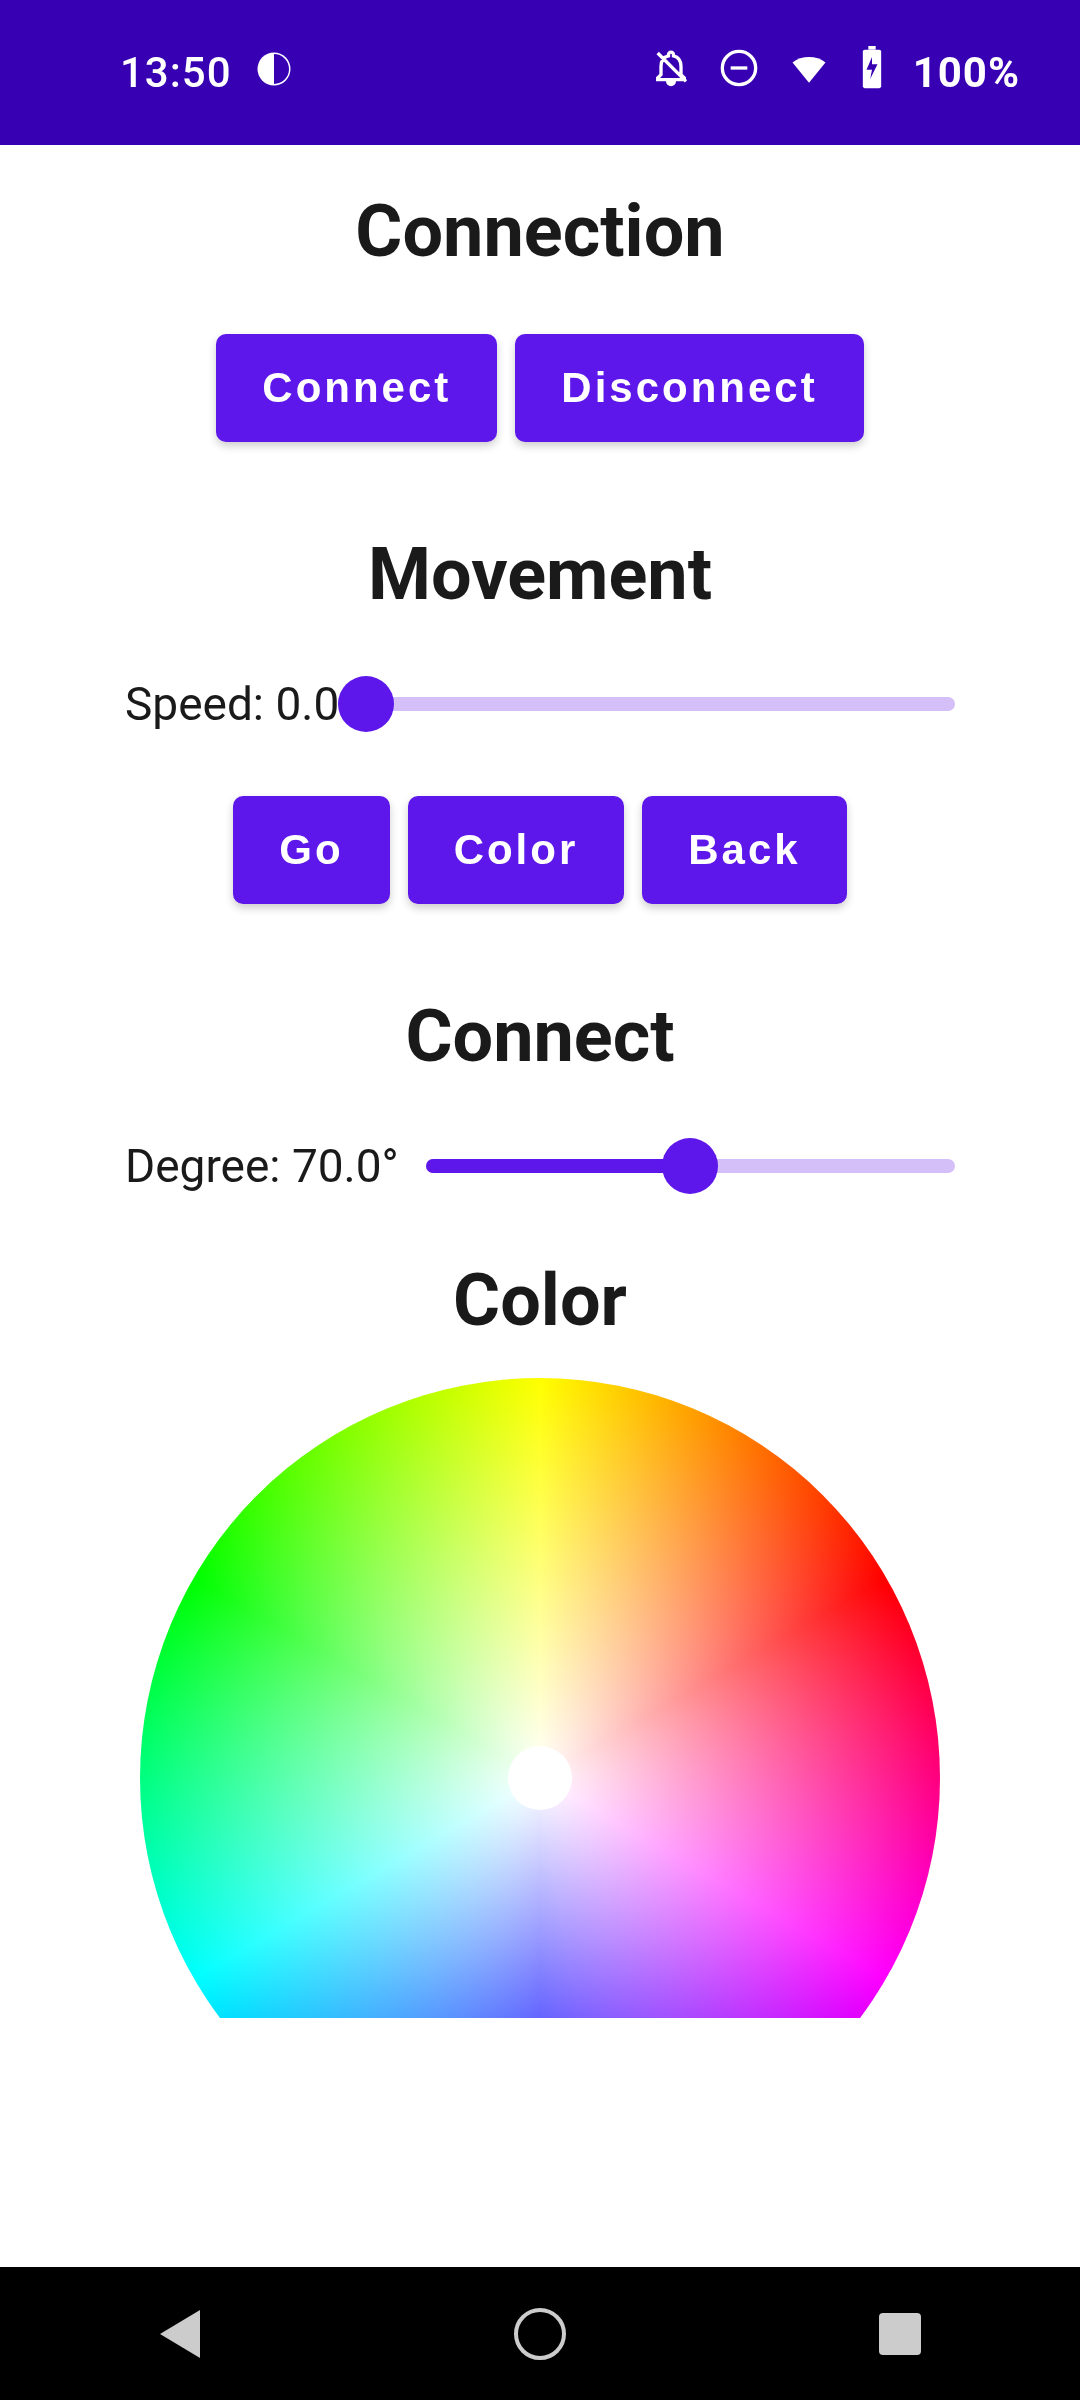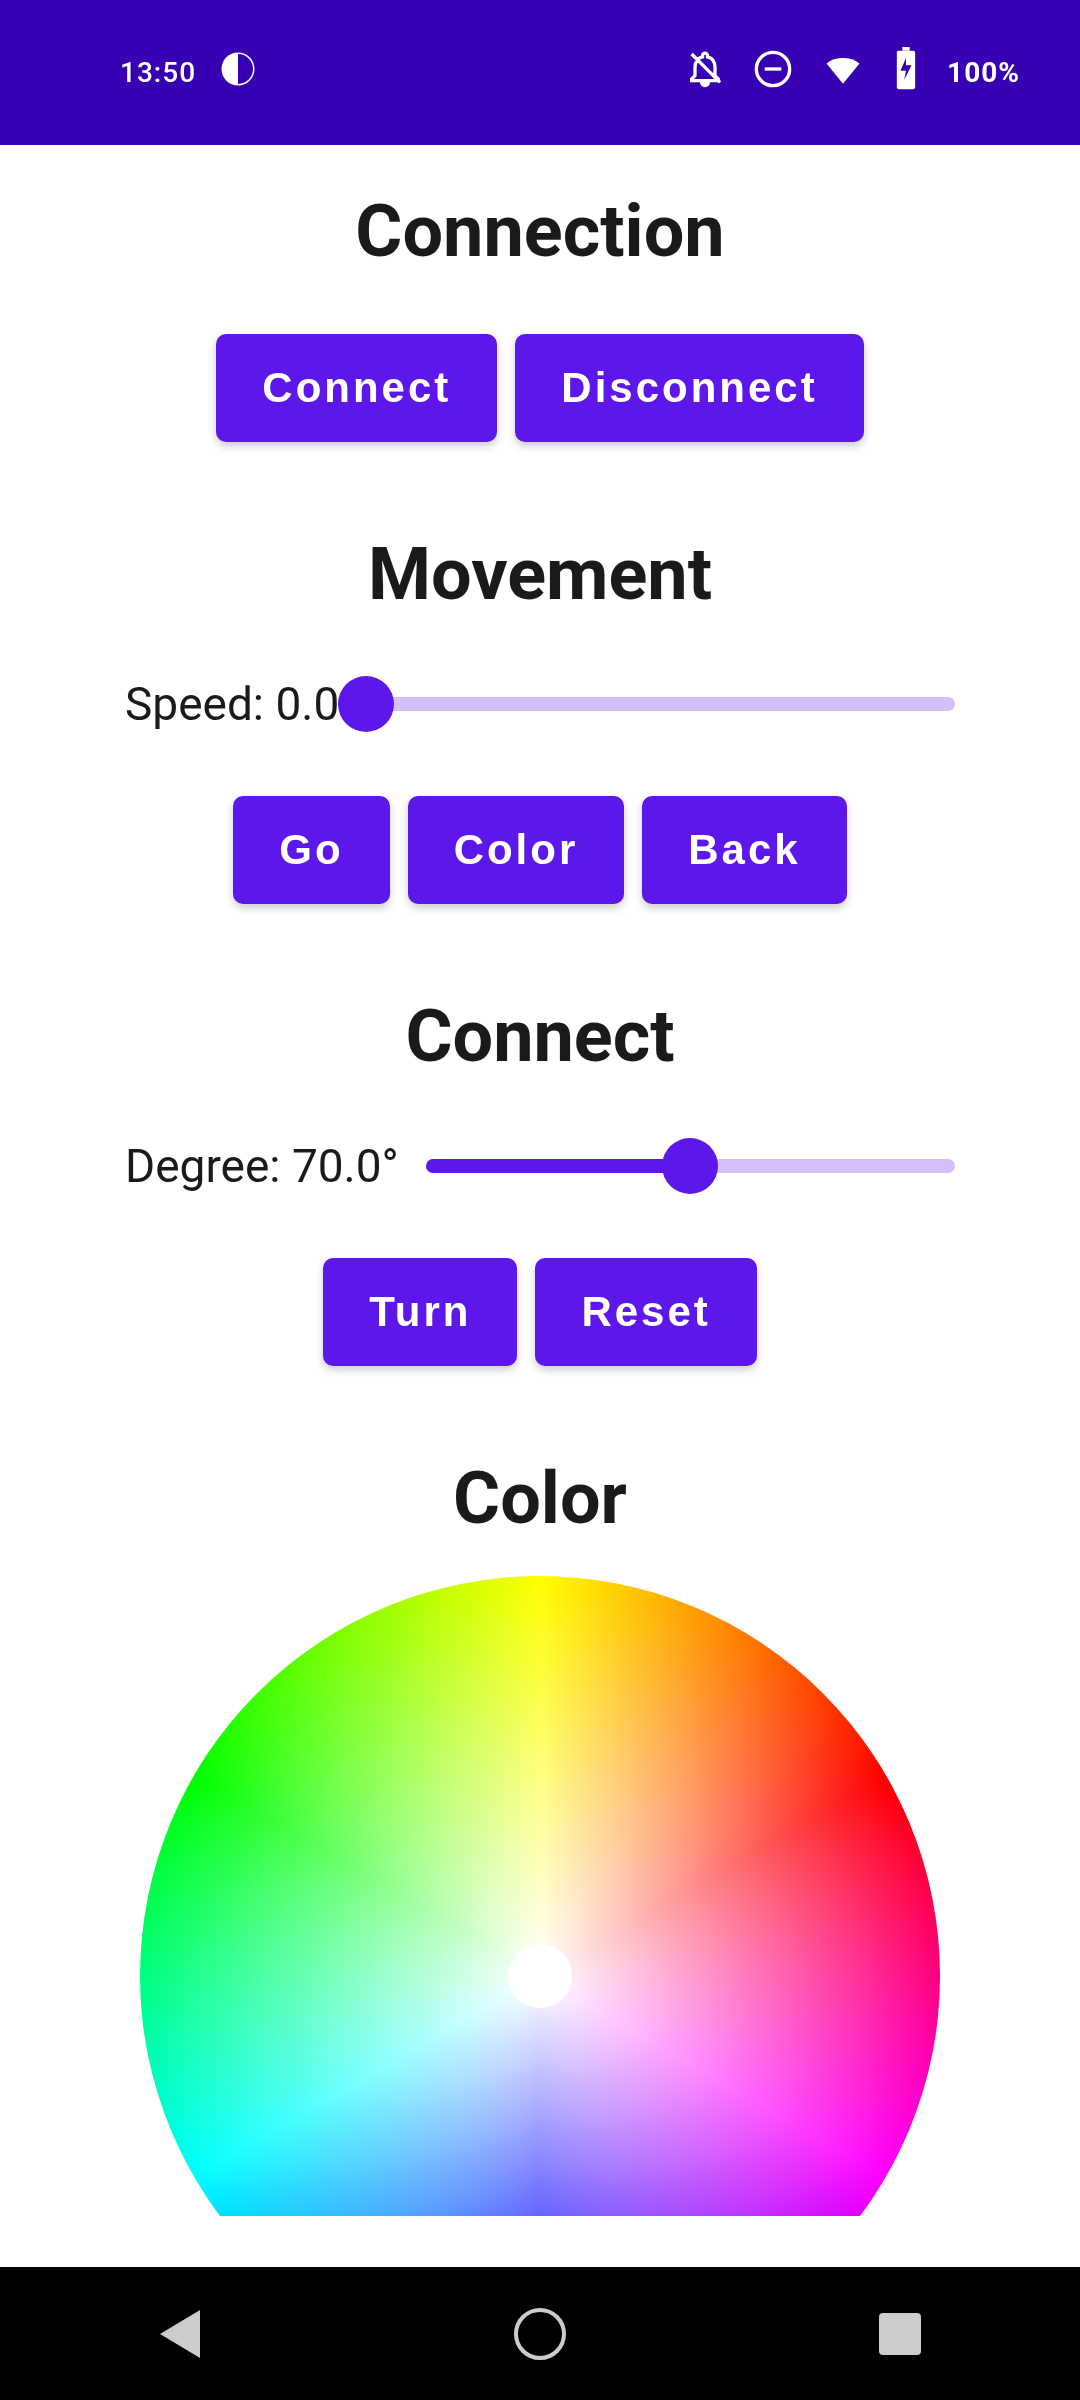--- a/index.html
+++ b/index.html
@@ -6,21 +6,21 @@
   html, body { width: 1080px; height: 2400px; font-family: Roboto, Arial, sans-serif; background: #fff; overflow: hidden; }
 
   
   .status-bar {
     height: 145px;
     background: #3700B3;
     color: #fff;
     display: flex;
     align-items: center;
     padding: 0 60px 0 120px;
-    font-size: 28px;
+    font-size: 42px;
     font-weight: 500;
     letter-spacing: 1px;
   }
   .status-bar .left { display: flex; align-items: center; gap: 24px; }
   .status-bar .right { margin-left: auto; display: flex; align-items: center; gap: 28px; font-weight: bold; }
   .status-bar svg { fill: #fff; }
 
   
   .app {
     height: 2122px;
@@ -201,24 +201,20 @@
   <div>
     <h1 class="section-title">Connect</h1>
     <div class="slider-row">
       <div class="slider-label">Degree: 70.0°</div>
       <div class="slider">
         <div class="slider-track-inactive"></div>
         <div class="slider-track-active" style="width: 50%;"></div>
         <div class="slider-thumb" style="left: 50%;"></div>
       </div>
     </div>
-    <div class="btn-row">
-      <button class="btn">Turn</button>
-      <button class="btn">Reset</button>
-    </div>
   </div>
 
   <div class="color-section">
     <h1 class="section-title">Color</h1>
     <div class="color-wheel-wrap">
       <div class="color-wheel">
         <div class="color-wheel-handle"></div>
       </div>
     </div>
   </div>

